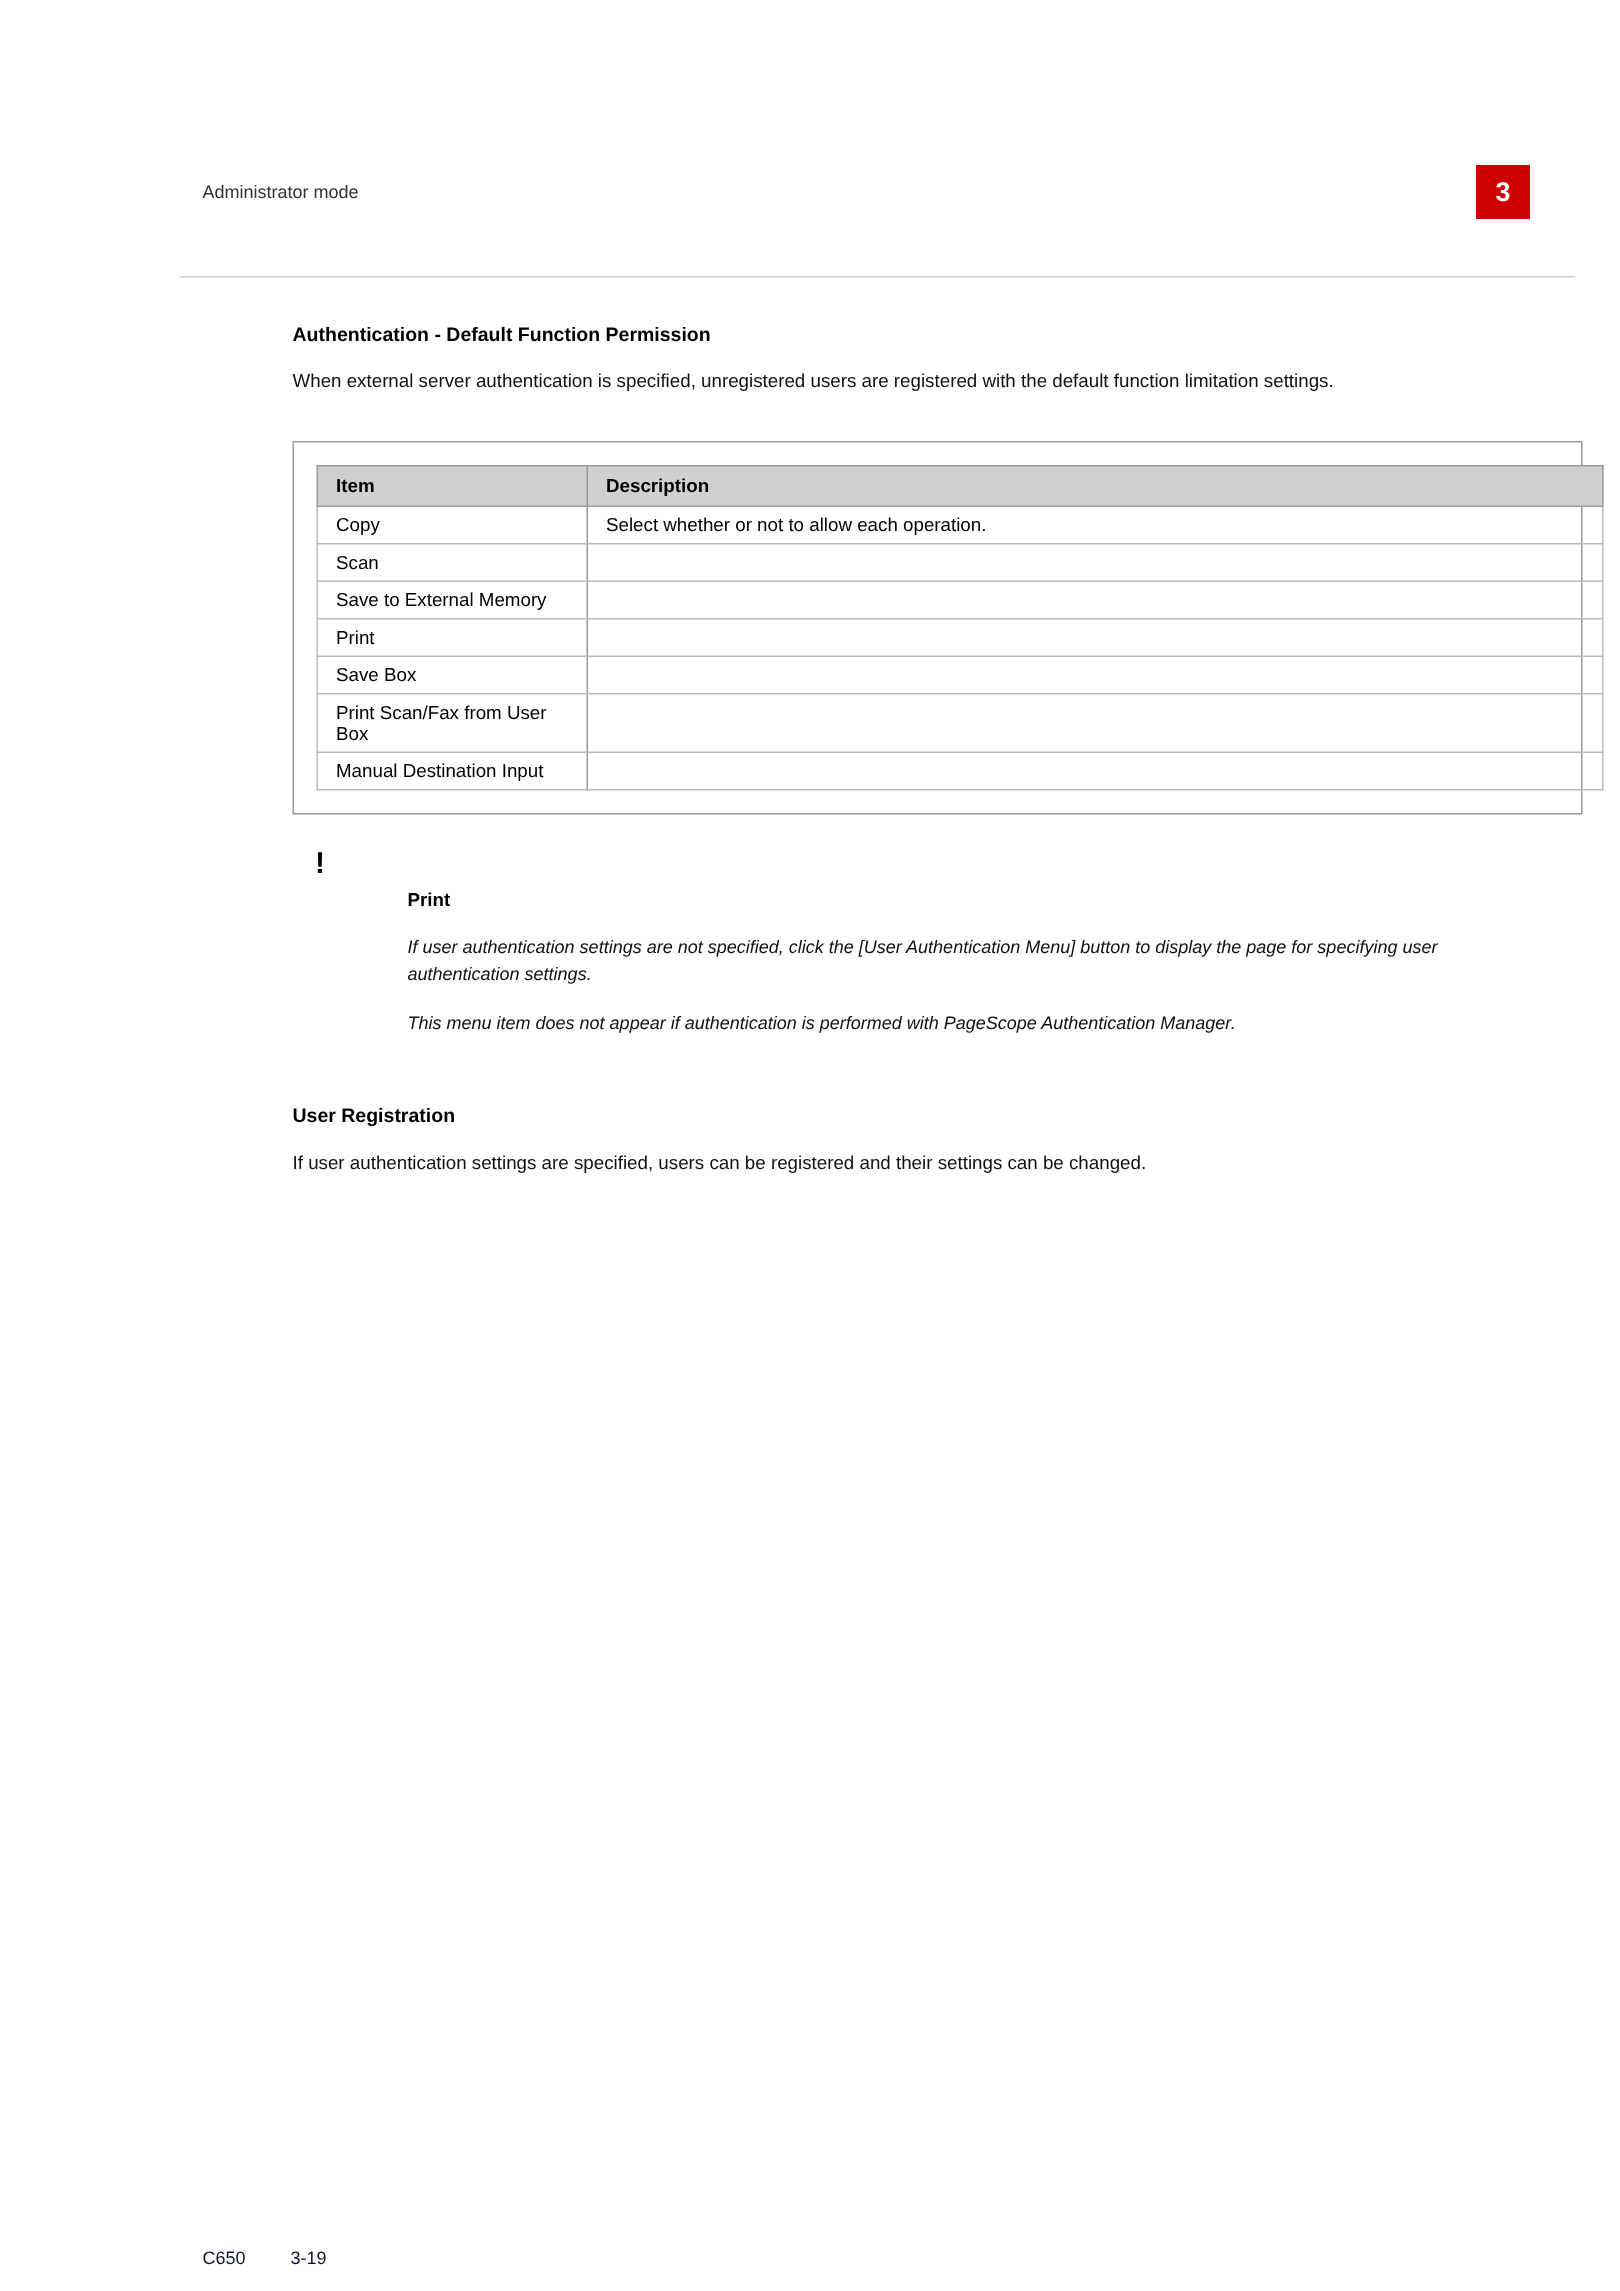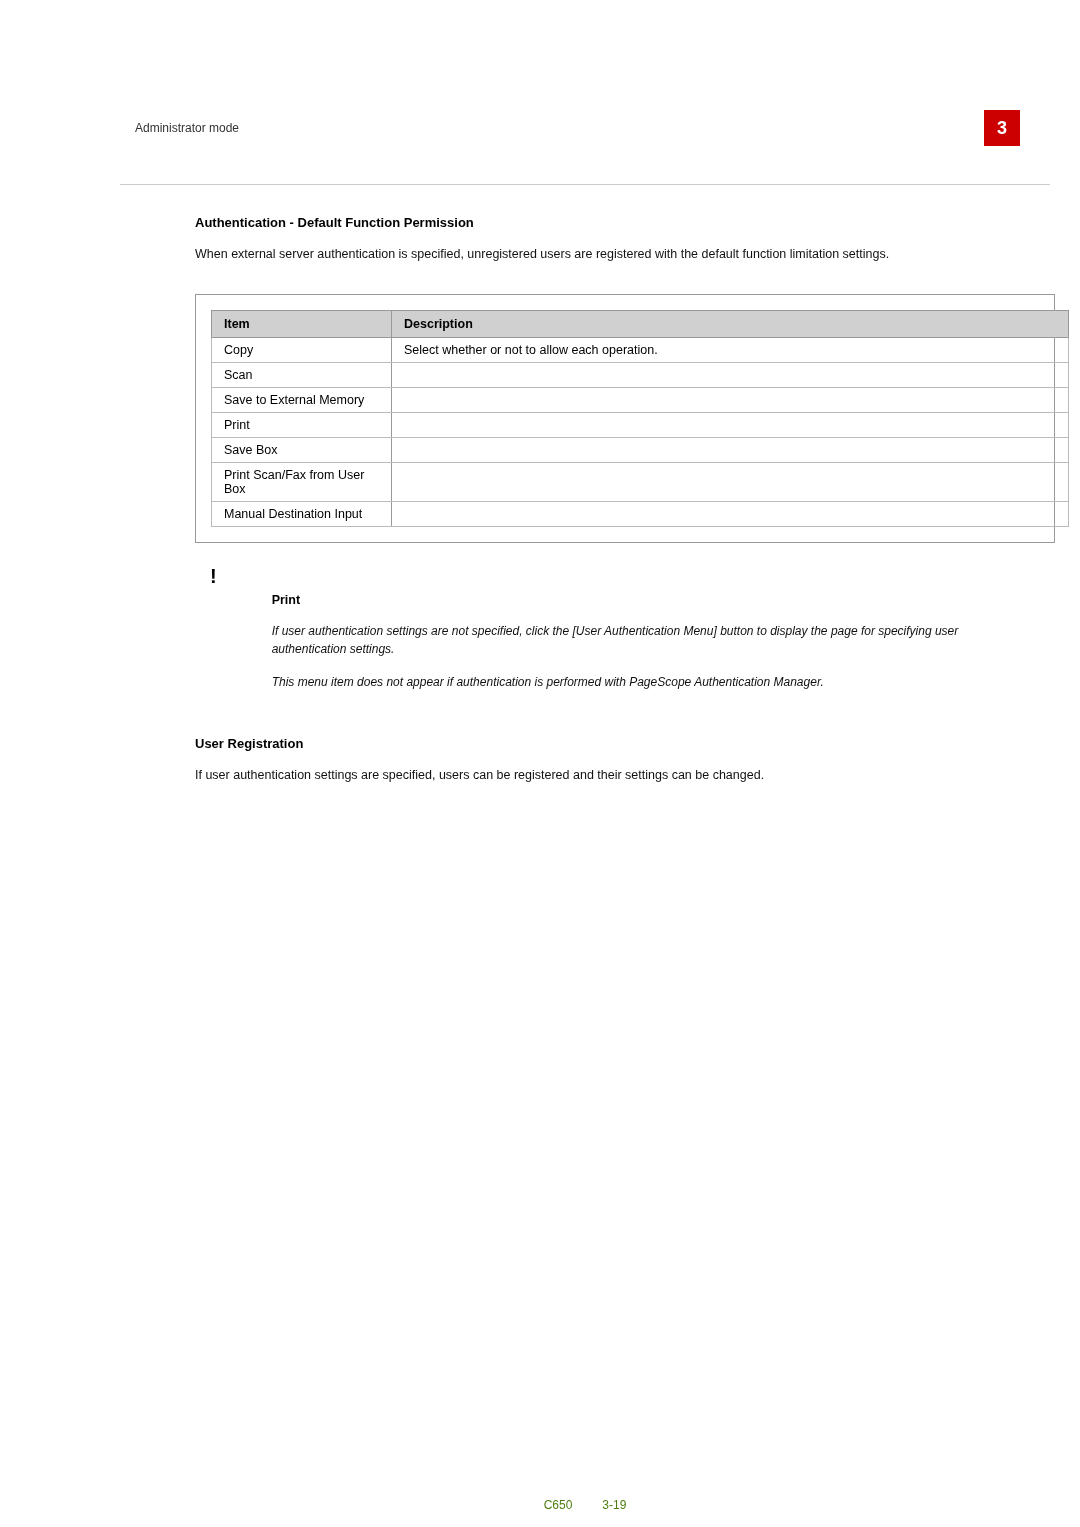--- a/index.html
+++ b/index.html
@@ -157,24 +157,24 @@
       line-height: 1.5;
       color: #111;
     }
 
     .footer-bar {
       position: absolute;
       bottom: 30px;
       left: 60px;
       right: 60px;
       display: flex;
-      justify-content: center;
+      justify-content: flex-start;
       align-items: center;
       font-size: 12px;
-      color: #4d7c0f;
+      color: #0f172a;
     }
   </style>
 </head>
 <body>
 
 <div class="page-container">
 
   <div class="header-bar">
     <span class="header-mode">Administrator mode</span>
     <div class="header-page-num">

